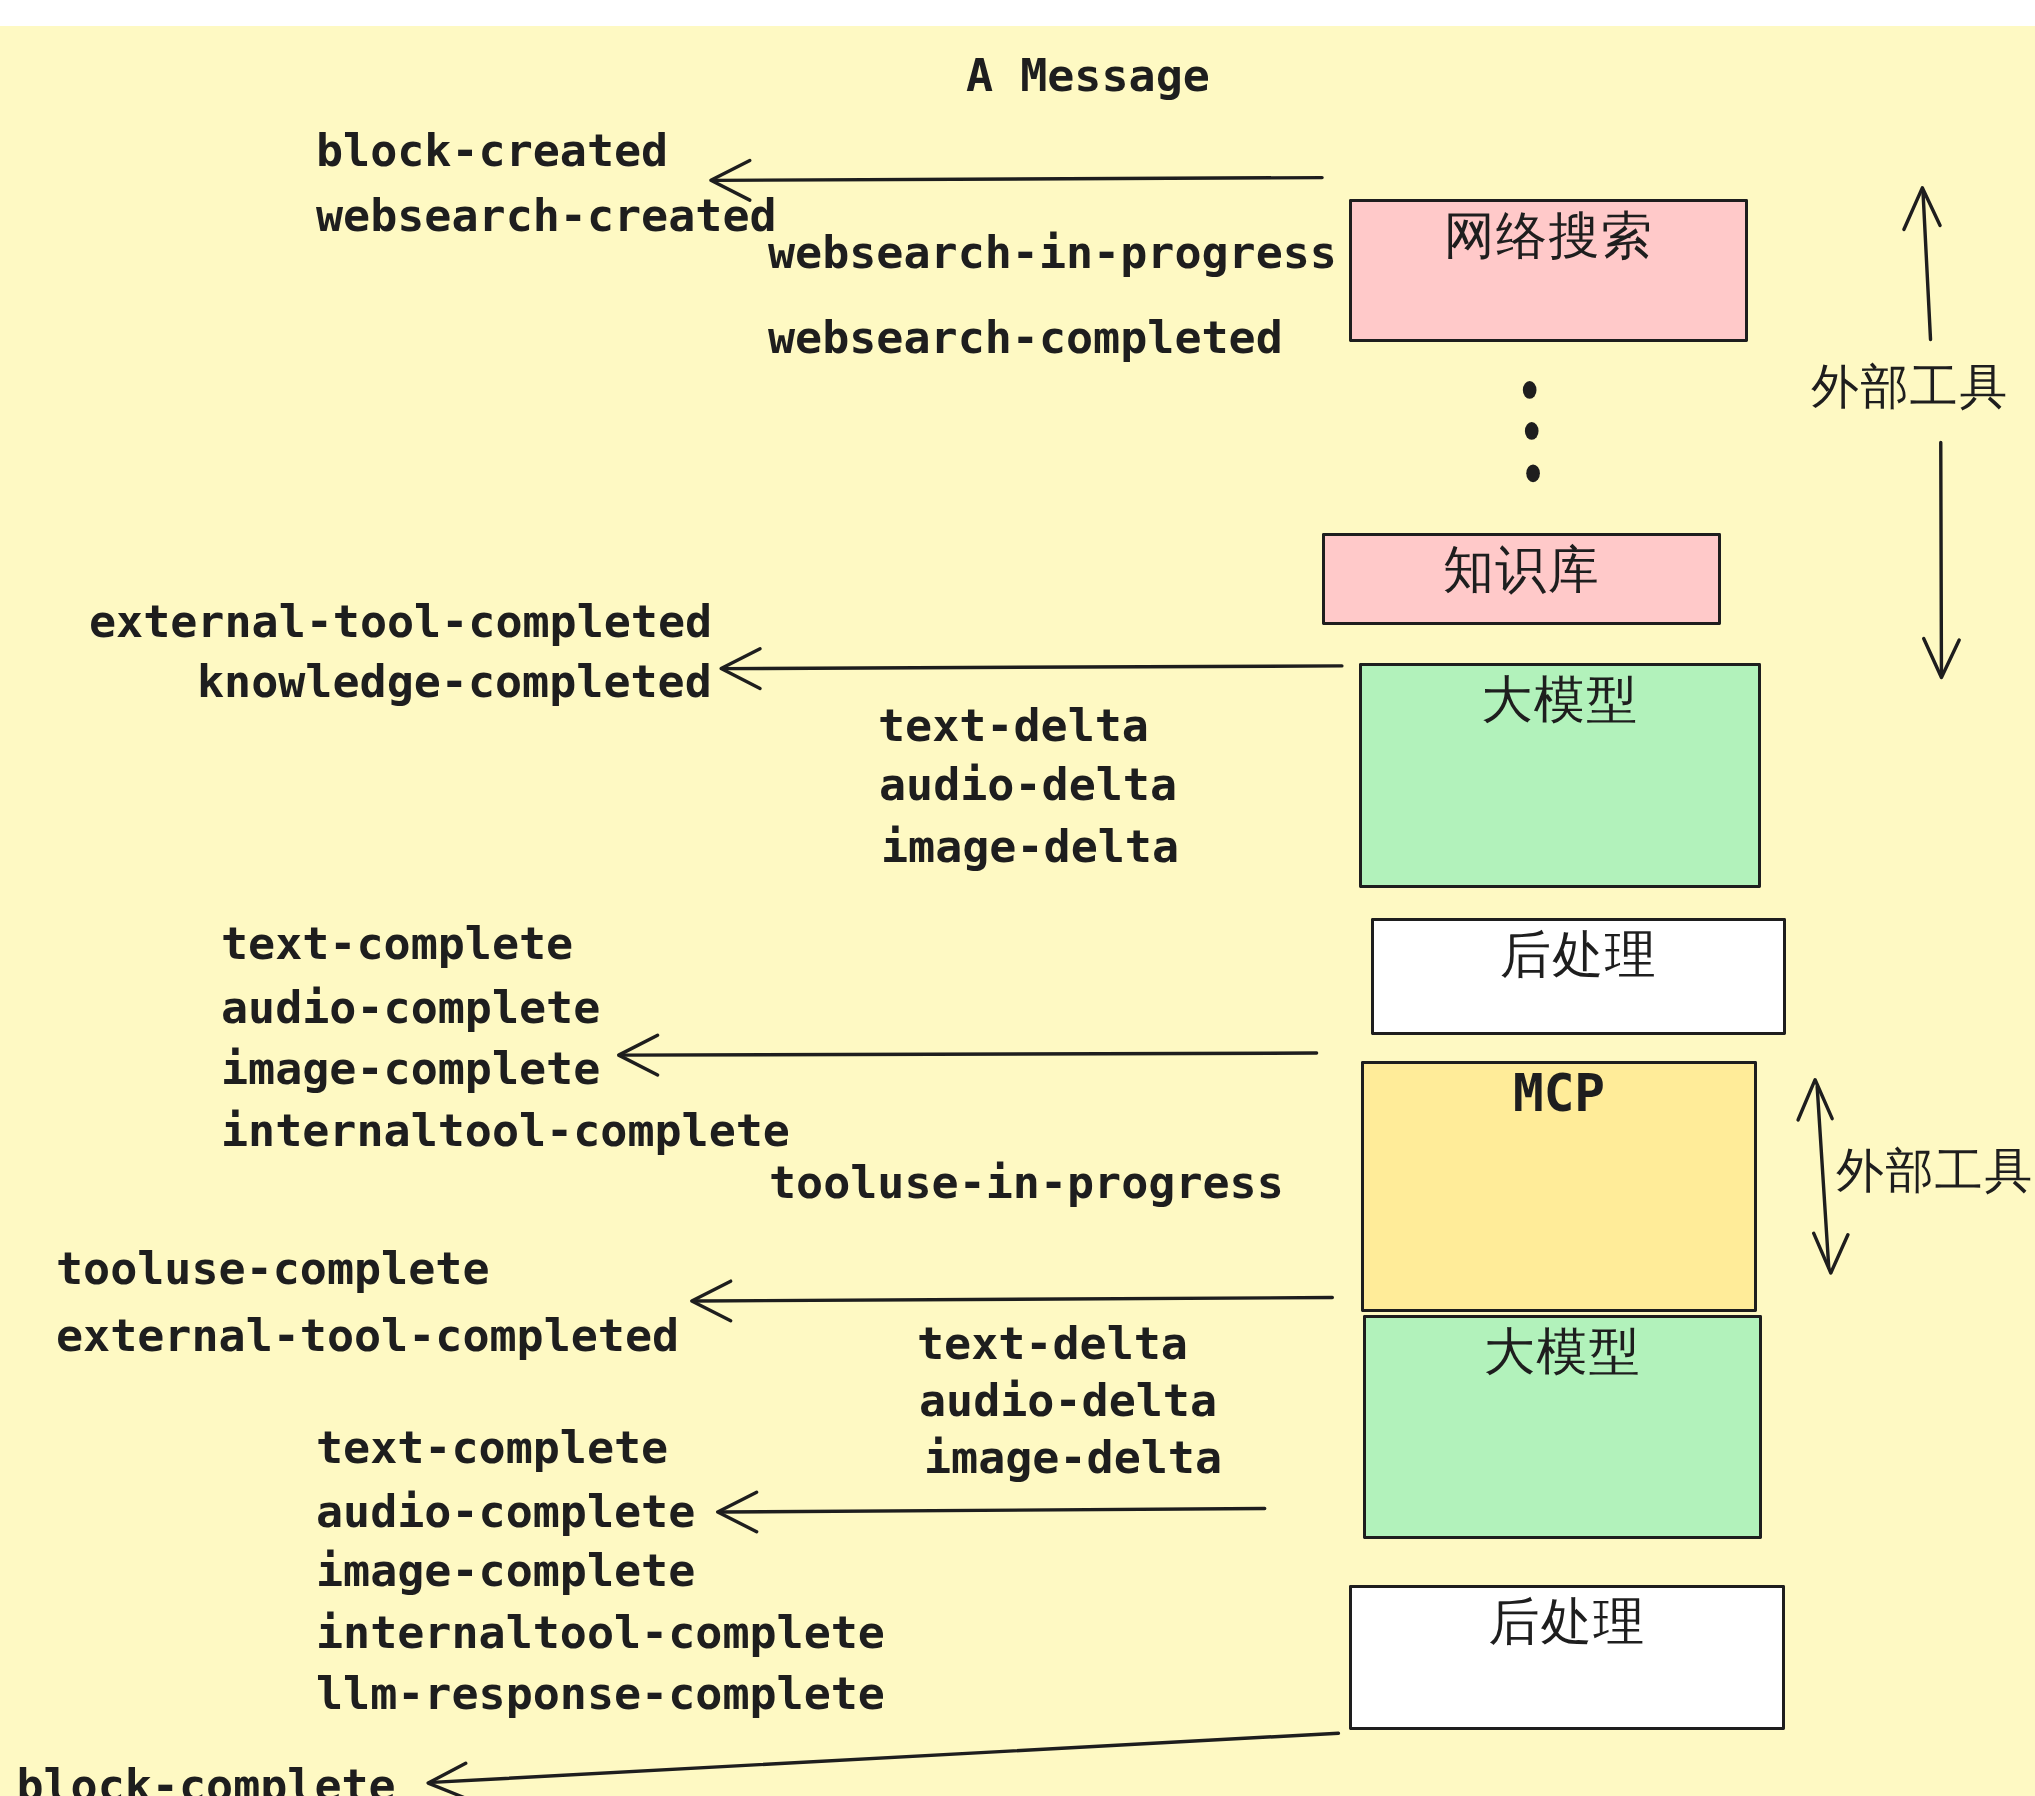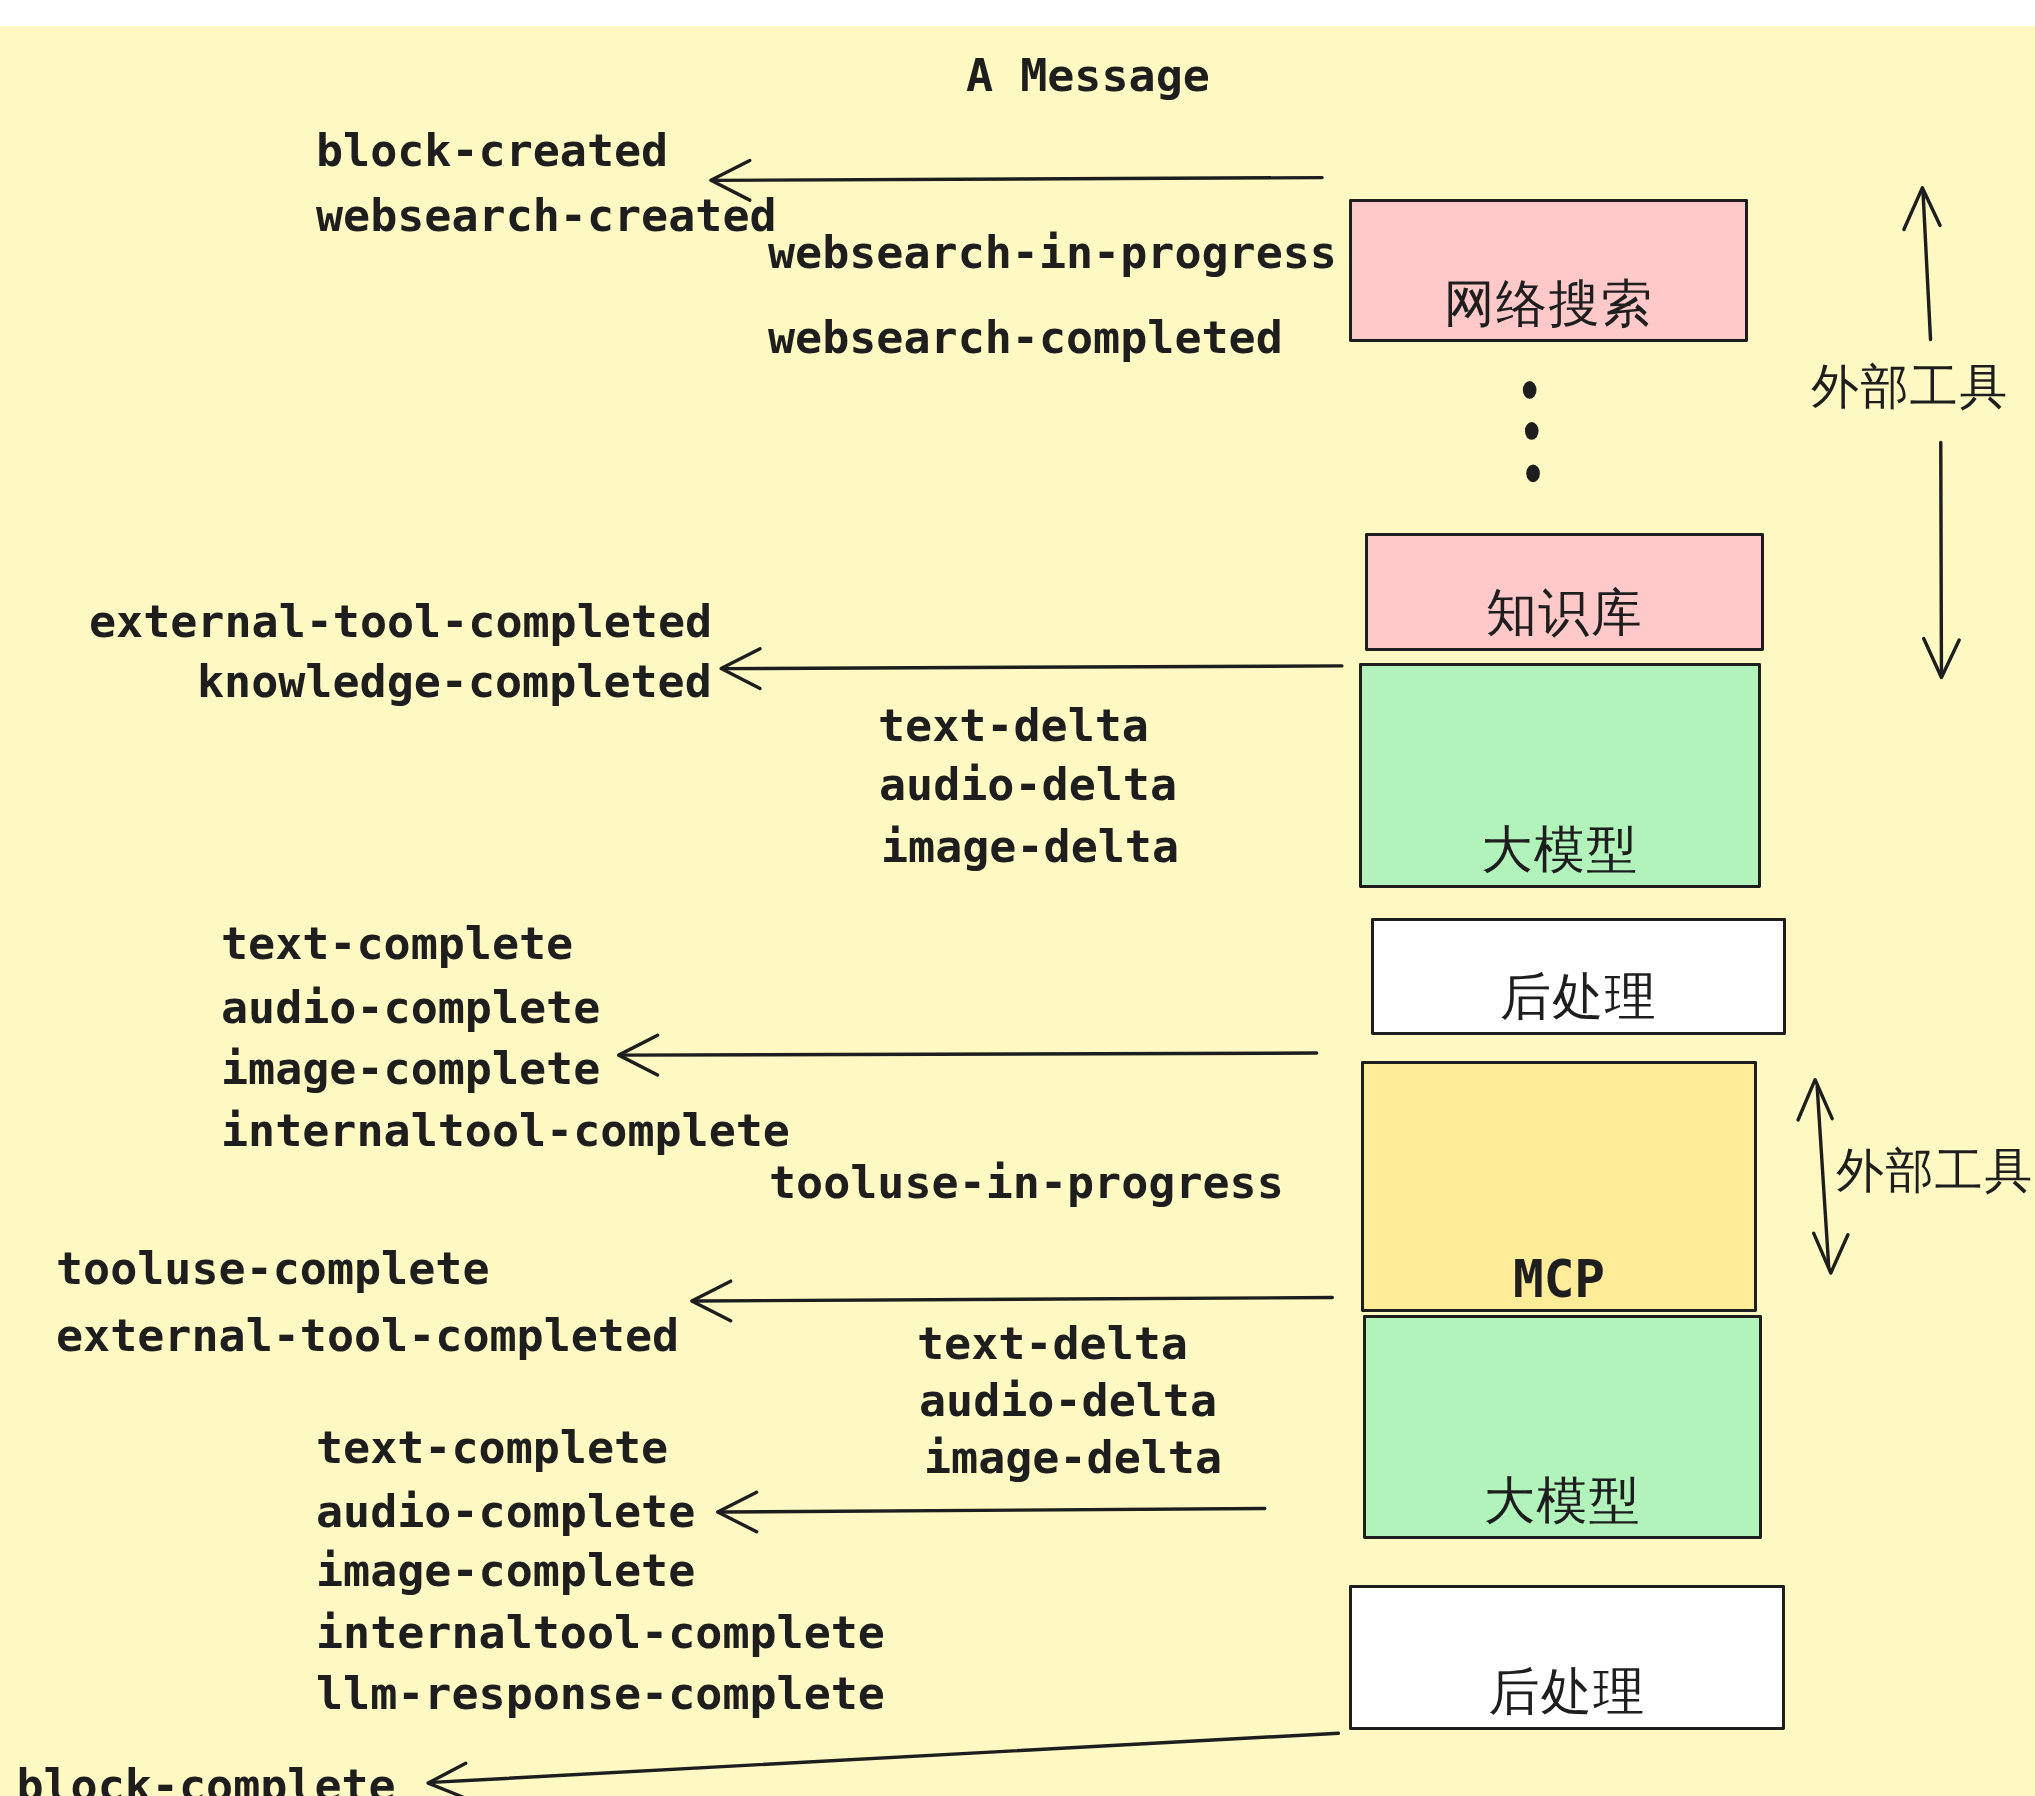--- a/index.html
+++ b/index.html
@@ -11,21 +11,21 @@
     position:absolute;transform:translateY(-50%);
     font:bold 45px "DejaVu Sans Mono", monospace;color:#1e1e1e;white-space:nowrap;
   }
   .evt{
     position:absolute;transform:translateY(-50%);
     font:bold 45px "DejaVu Sans Mono", monospace;color:#1e1e1e;white-space:nowrap;
     letter-spacing:0px;
   }
   .box{
     position:absolute;box-sizing:border-box;border:3.4px solid #1e1e1e;border-radius:1.4px;
-    display:flex;align-items:flex-end;justify-content:center;
+    display:flex;align-items:flex-start;justify-content:center;
   }
   .box .lbl{
     font:51px "Liberation Sans", sans-serif;color:#1e1e1e;white-space:nowrap;letter-spacing:1.4px;
   }
   .box .lbl.latin{
     font:bold 51px "DejaVu Sans Mono", monospace;letter-spacing:0;
   }
   .box.pink  {background:#ffc9c9;}
   .box.green {background:#b2f2bb;}
   .box.yellow{background:#ffec99;}
@@ -96,21 +96,21 @@
       <ellipse class="dot" cx="2240" cy="533" rx="10" ry="13"></ellipse>
       <ellipse class="dot" cx="2243" cy="593" rx="10" ry="13"></ellipse>
       <ellipse class="dot" cx="2245" cy="655" rx="10" ry="13"></ellipse>
     </g>
   </svg>
 
   <div class="box pink" style="left:1349px;top:173px;width:399px;height:143px">
     <span class="lbl">网络搜索</span>
   </div>
 
-  <div class="box pink" style="left:1365px;top:507px;width:399px;height:118px">
+  <div class="box pink" style="left:1322px;top:507px;width:399px;height:92px">
     <span class="lbl">知识库</span>
   </div>
 
   <div class="box green" style="left:1359px;top:637px;width:402px;height:225px">
     <span class="lbl">大模型</span>
   </div>
 
   <div class="box white" style="left:1371px;top:892px;width:415px;height:117px">
     <span class="lbl">后处理</span>
   </div>

